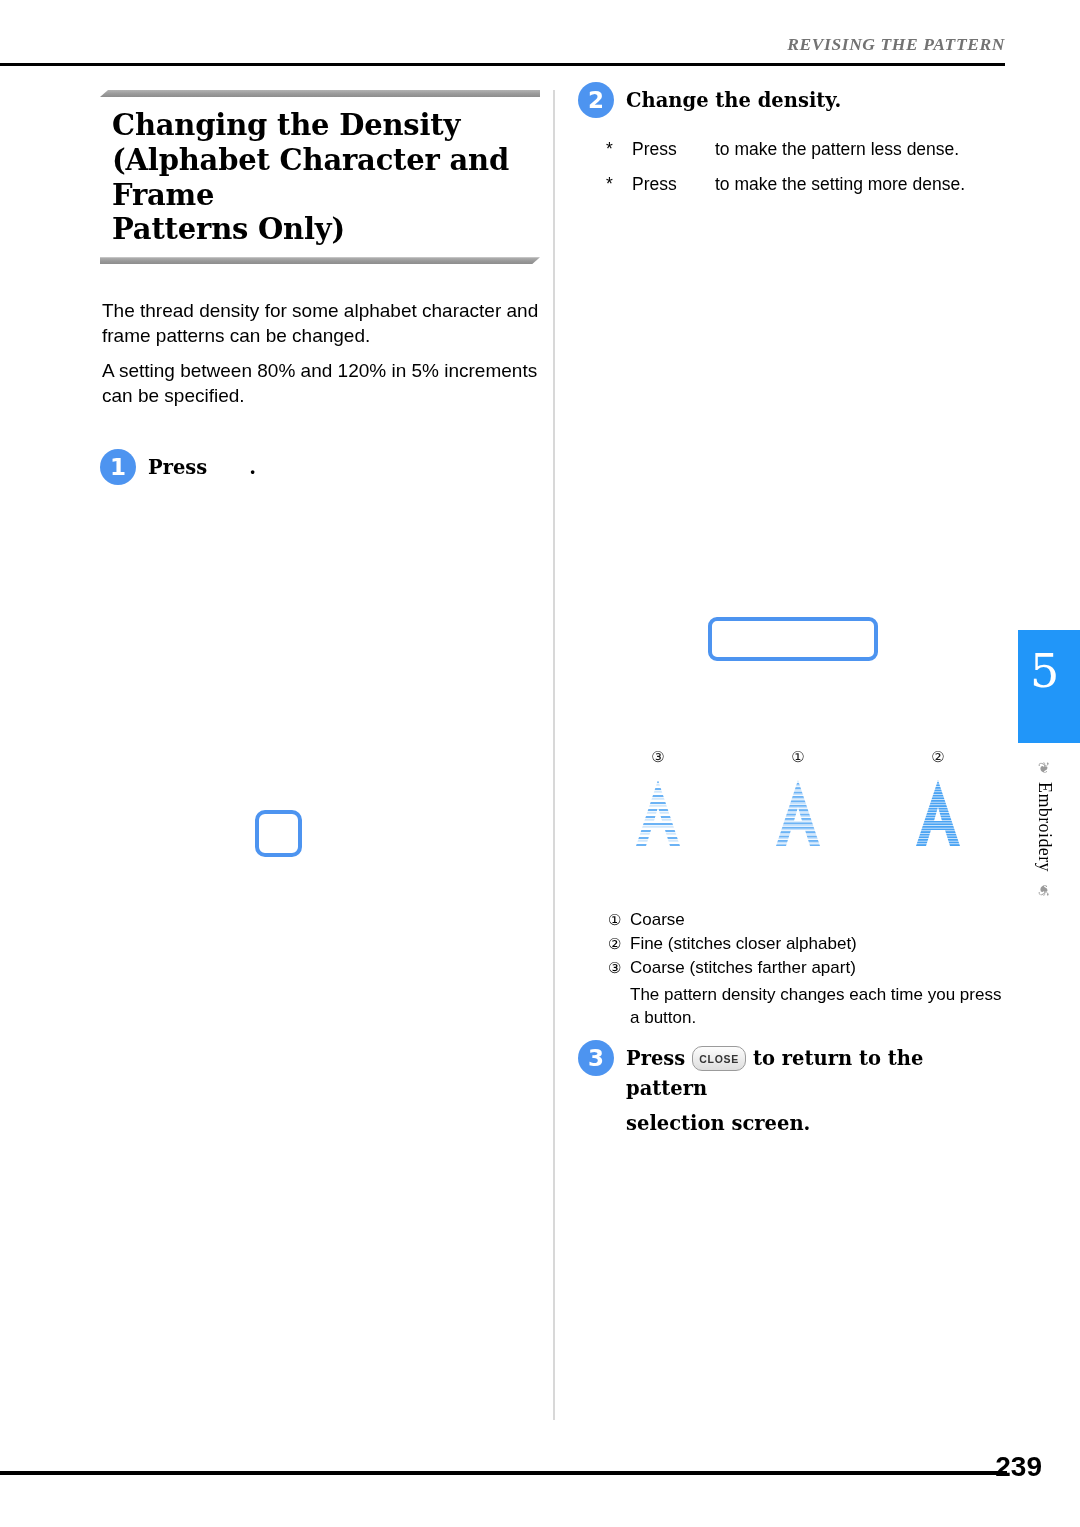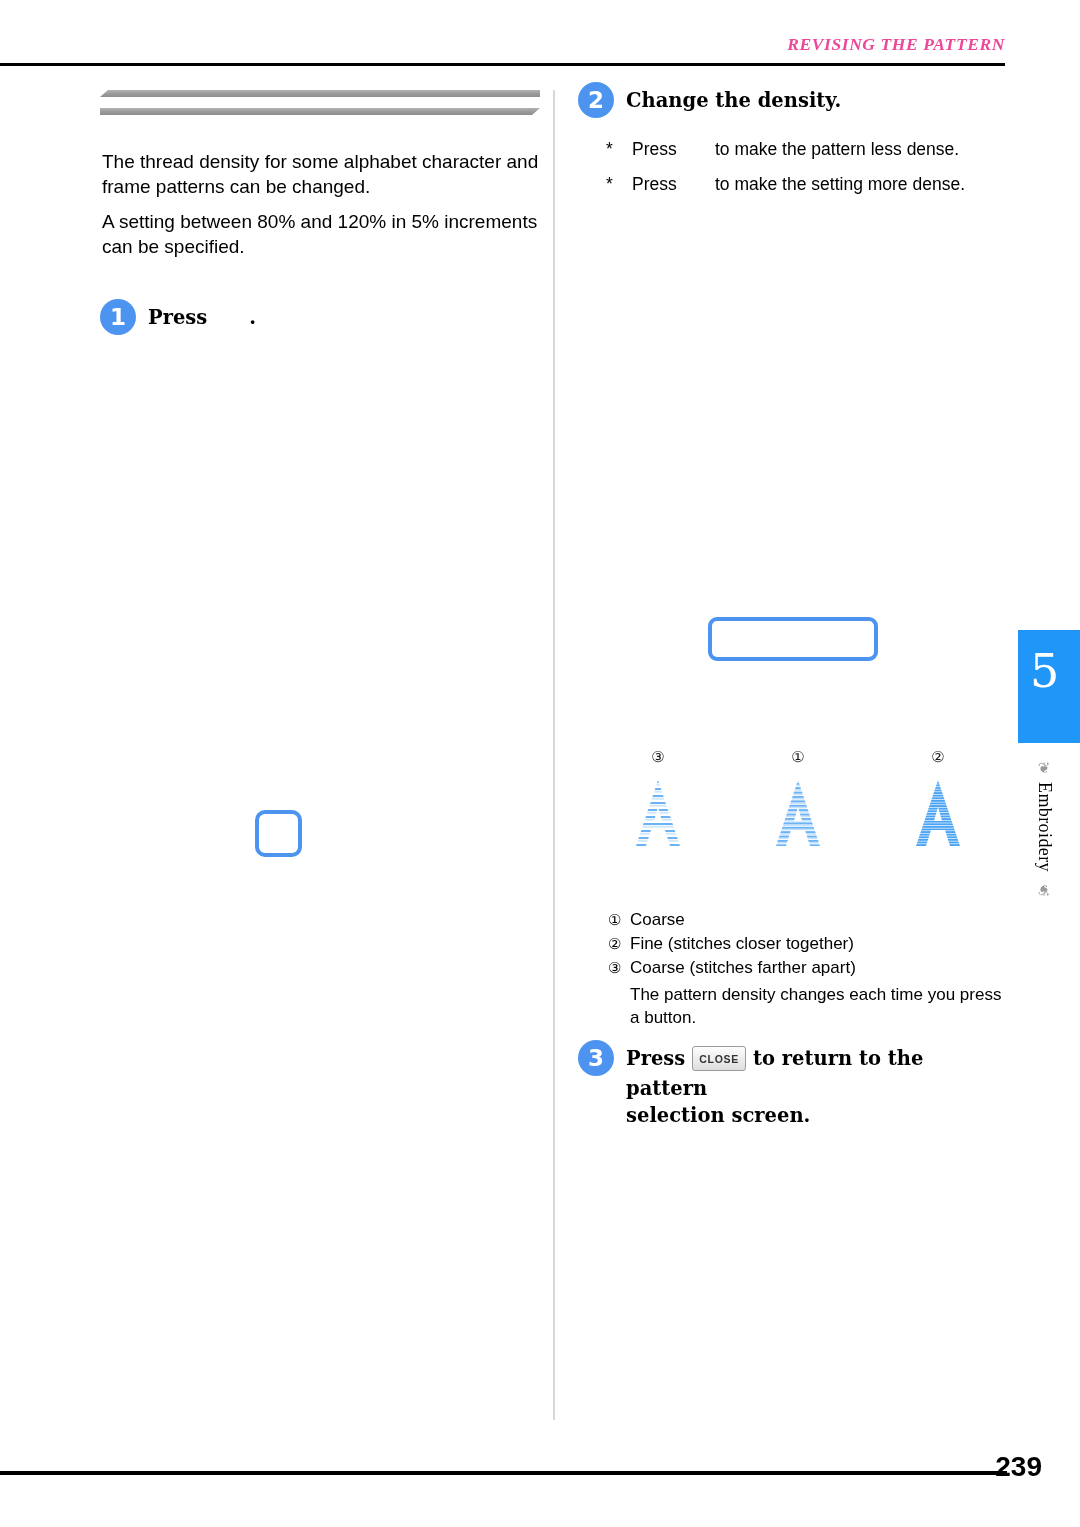--- a/index.html
+++ b/index.html
@@ -26,21 +26,21 @@
   }
   .page-header .hdr-text {
     position: absolute;
     right: 0;
     top: 0;
     font-family: "Liberation Serif", serif;
     font-style: italic;
     font-weight: 700;
     font-size: 17.5px;
     letter-spacing: 0.6px;
-    color: #ec4899;
+    color: #737373;
     white-space: nowrap;
   }
   .page-header .hdr-rule {
     position: absolute;
     left: 0;
     bottom: 0;
     width: 1005px;
     height: 3px;
     background: #000;
   }
@@ -249,34 +249,35 @@
   }
   .close-key {
     display: inline-block;
     min-width: 52px;
     height: 25px;
     line-height: 25px;
     padding: 0 6px;
     margin: 0 7px;
     text-align: center;
     border: 1px solid #9b9b9b;
-    border-radius: 3px;
+    border-radius: 10px;
     background: linear-gradient(180deg,#fdfdfd 0%, #ededed 52%, #dedede 100%);
     font-family: "Liberation Sans", sans-serif;
     font-weight: 700;
     font-size: 10.5px;
     letter-spacing: 0.7px;
     color: #333;
     vertical-align: 2px;
     box-sizing: border-box;
   }
   .step3 .line2 {
     font-family: "DejaVu Serif", serif;
     font-weight: 700;
     font-size: 19.5px;
+    margin-top: 8px;
     padding-left: 48px;
     color: #000;
   }
 
   
   .chapter-tab {
     position: absolute;
     left: 1018px;
     top: 630px;
     width: 62px;
@@ -344,20 +345,25 @@
   <div class="hdr-text">REVISING THE PATTERN</div>
   <div class="hdr-rule"></div>
 </div>
 
 <div class="col-divider"></div>
 
 <div class="col-left">
 
   <div class="title-block">
     <div class="bar top"></div>
+    <h1 class="section-title">
+      <span>Changing the Density</span>
+      <span>(Alphabet Character and Frame</span>
+      <span>Patterns Only)</span>
+    </h1>
     <div class="bar bottom"></div>
   </div>
 
   <p class="body-para p1">The thread density for some alphabet character and frame patterns can be changed.</p>
   <p class="body-para p2">A setting between 80% and 120% in 5% increments can be specified.</p>
 
   <div class="step">
     <div class="step-badge">1</div>
     <div class="step-text">
       <span>Press</span><span class="gap-icon"></span><span>.</span>
@@ -453,21 +459,21 @@
 
 </div>
 
 <div class="legend">
   <div class="legend-row">
     <span class="legend-mark">①</span>
     <span>Coarse</span>
   </div>
   <div class="legend-row">
     <span class="legend-mark">②</span>
-    <span>Fine (stitches closer together)</span>
+    <span>Fine (stitches closer alphabet)</span>
   </div>
   <div class="legend-row">
     <span class="legend-mark">③</span>
     <span>Coarse (stitches farther apart)</span>
   </div>
   <div class="legend-note">The pattern density changes each time you press a button.</div>
 </div>
 
 <div class="step3">
   <div class="row">

